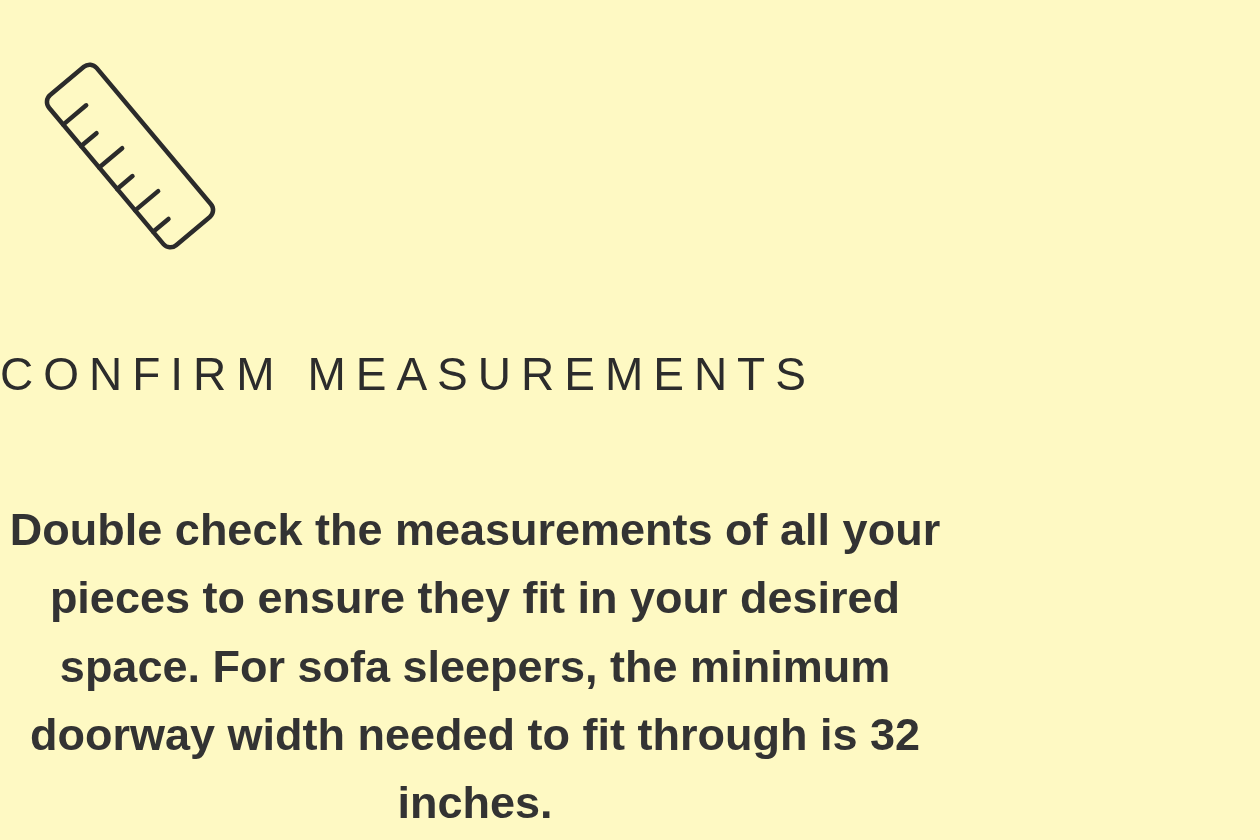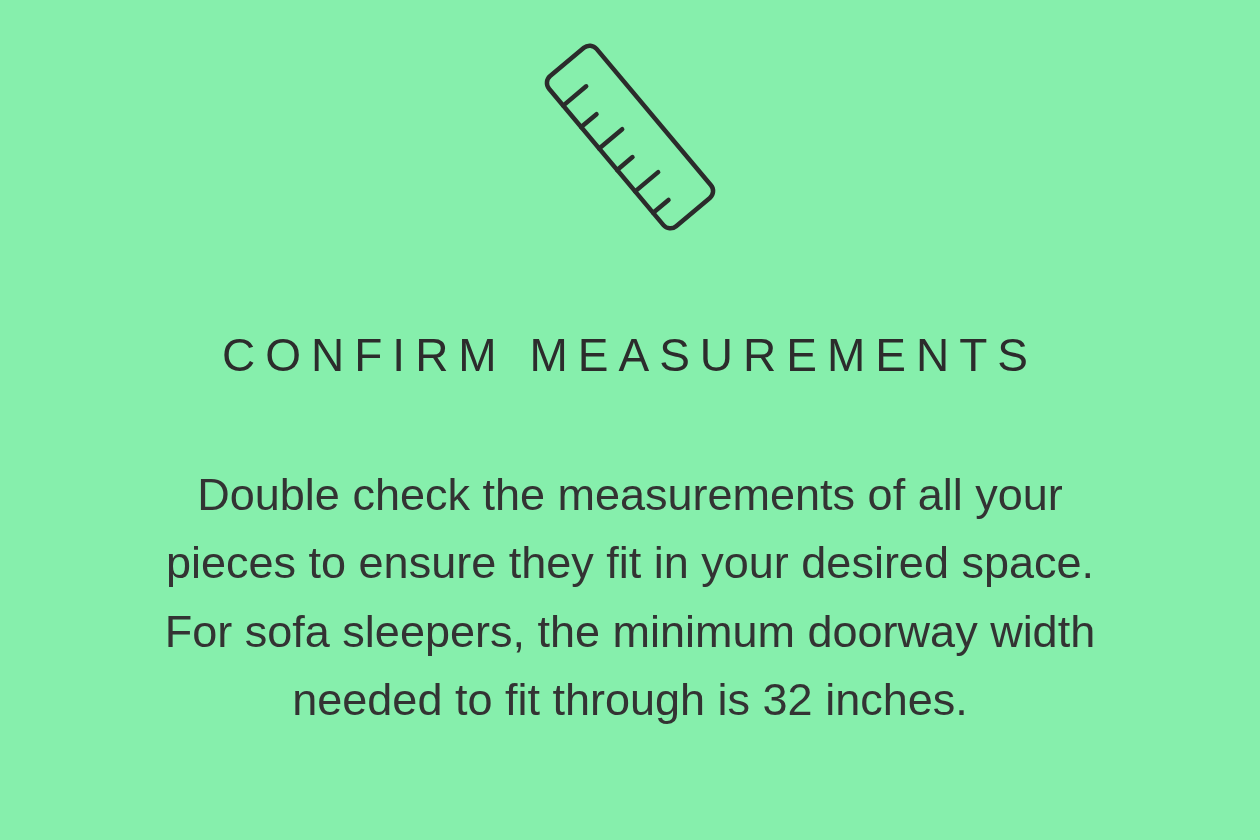--- a/index.html
+++ b/index.html
@@ -14,23 +14,23 @@
     color: #2b2b2b;
     overflow: hidden;
   }
 
   .card {
     width: 1260px;
     height: 840px;
     box-sizing: border-box;
     display: flex;
     flex-direction: column;
-    align-items: center;
-    padding-top: 22px;
-    background: #86efac;
+    align-items: flex-start;
+    padding-top: 41px;
+    background: #fef9c3;
   }
 
   .icon-wrap {
     width: 260px;
     height: 230px;
     display: flex;
     align-items: center;
     justify-content: center;
   }
 
@@ -44,26 +44,26 @@
     font-weight: 400;
     letter-spacing: 10px;
     text-transform: uppercase;
     color: #2c2c2c;
     text-align: center;
     line-height: 1;
     white-space: nowrap;
   }
 
   .body-copy {
-    margin-top: 52px;
+    margin-top: 68px;
     width: 950px;
     text-align: center;
     font-size: 45px;
     line-height: 1.52;
-    font-weight: 400;
+    font-weight: 700;
     color: #333333;
   }
 </style>
 </head>
 <body>
 
 <div class="card">
 
   <div class="icon-wrap">
     <svg width="230" height="230" viewBox="0 0 230 230" aria-hidden="true">

